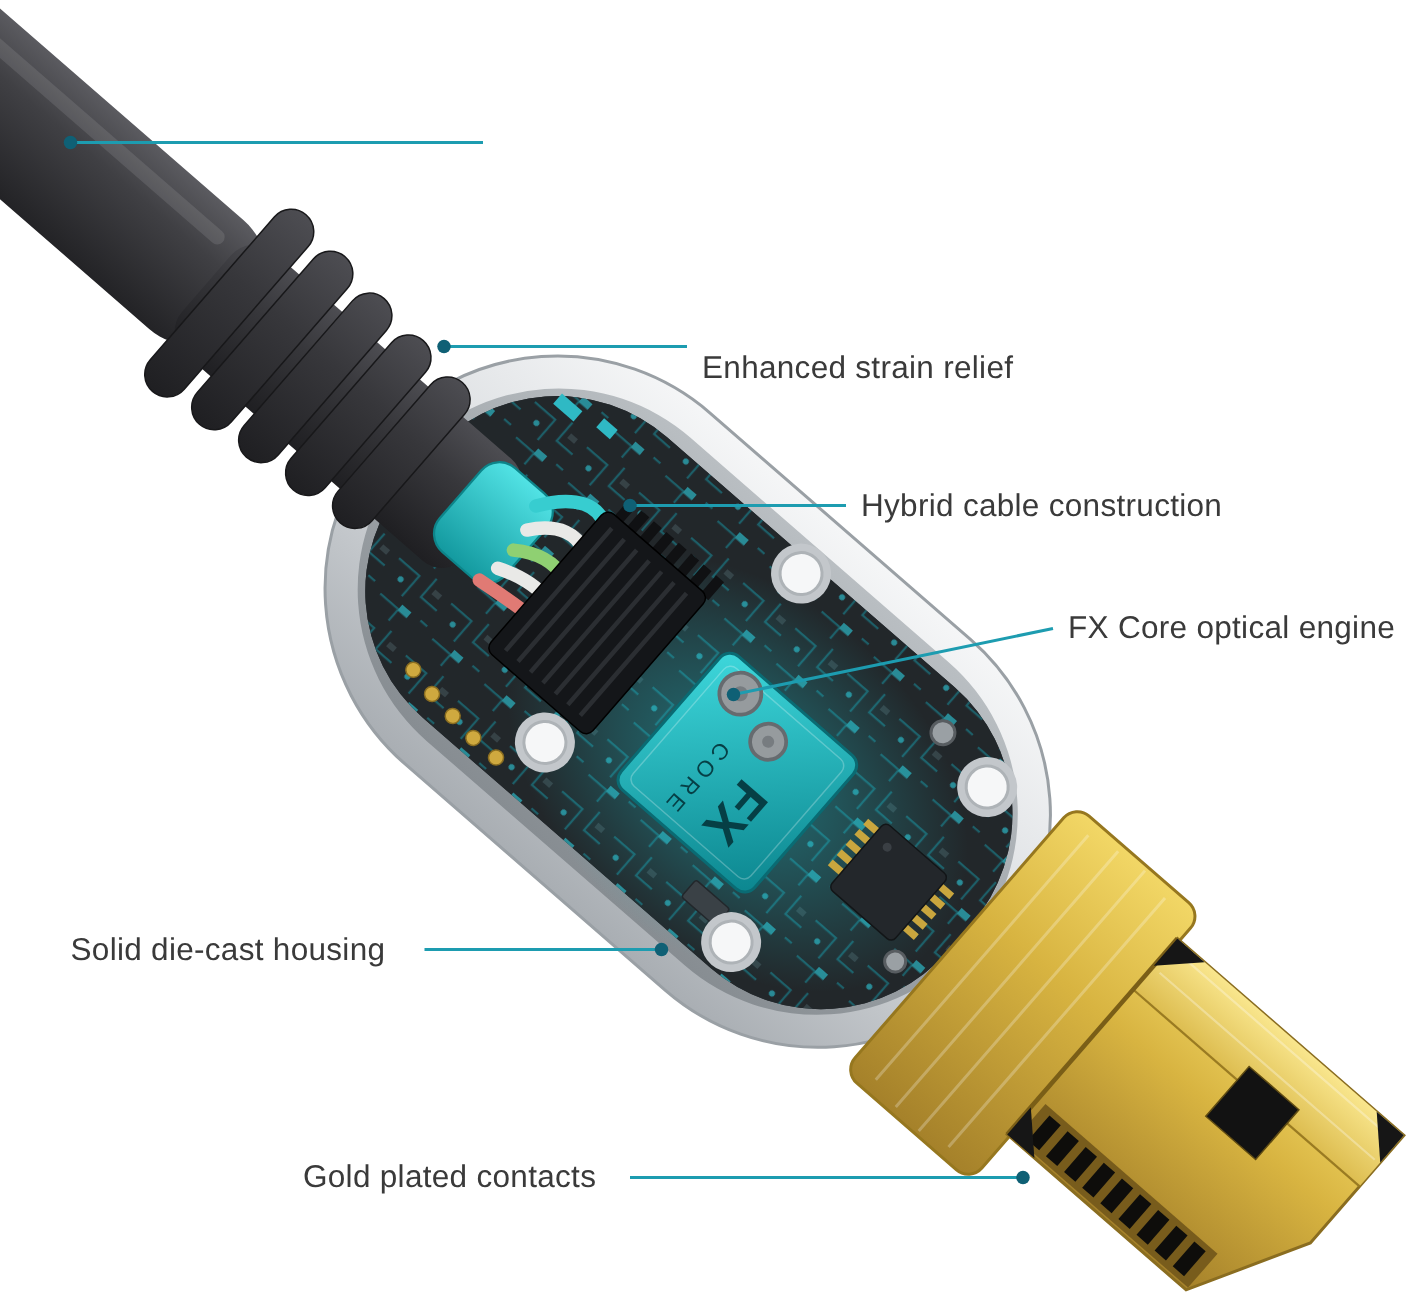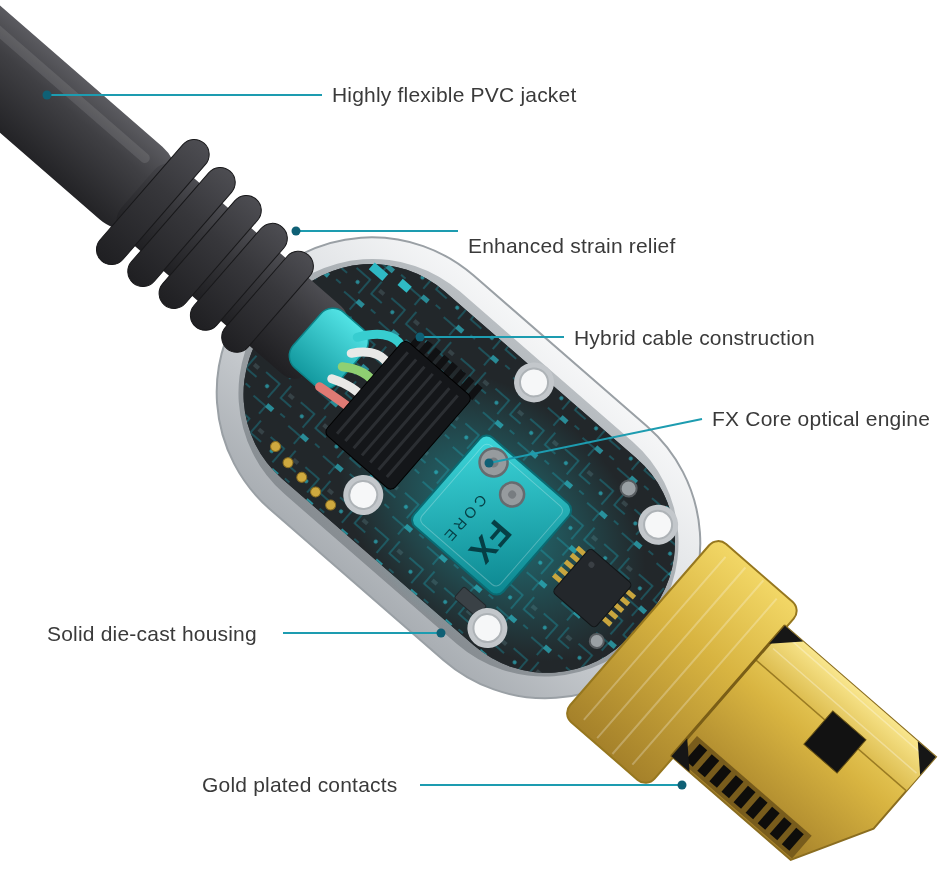--- a/index.html
+++ b/index.html
@@ -238,19 +238,18 @@
         <line class="callout-line" x1="283" y1="633" x2="441" y2="633"></line>
           <circle class="callout-dot" cx="441" cy="633" r="4.5"></circle>
       </g>
       <g>
         <line class="callout-line" x1="420" y1="785" x2="682" y2="785"></line>
           <circle class="callout-dot" cx="682" cy="785" r="4.5"></circle>
       </g>
     </g>
   </svg>
 
-  <div class="label" style="left:332px;top:81px;">Highly flexible PVC jacket</div>
   <div class="label" style="left:468px;top:232px;">Enhanced strain relief</div>
   <div class="label" style="left:574px;top:324px;">Hybrid cable construction</div>
   <div class="label" style="left:712px;top:405px;">FX Core optical engine</div>
   <div class="label" style="left:202px;top:771px;">Gold plated contacts</div>
   <div class="label" style="left:47px;top:620px;">Solid die-cast housing</div>
 </div>
 
 </body></html>

